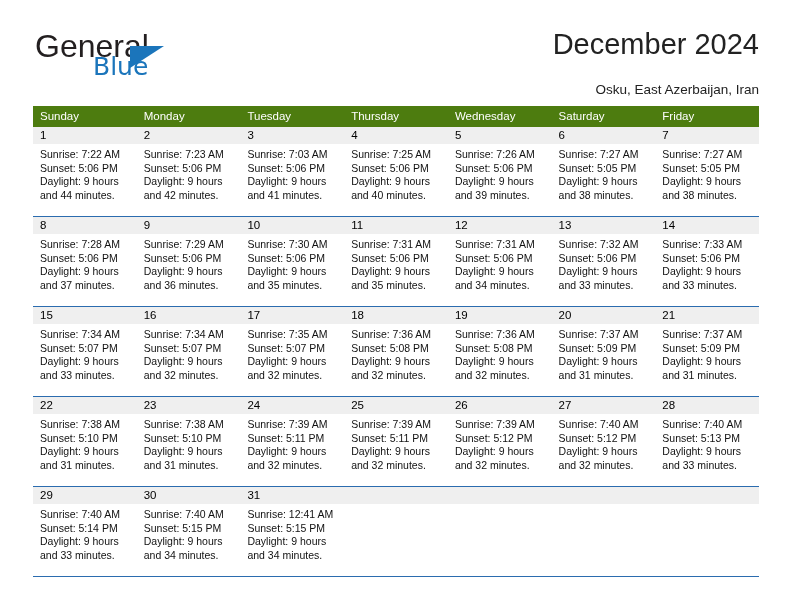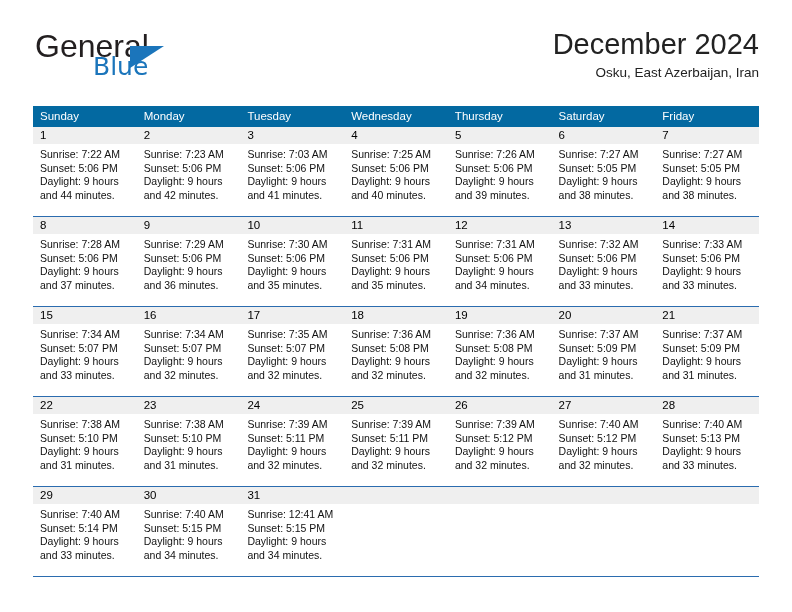--- a/index.html
+++ b/index.html
@@ -75,41 +75,40 @@
   }
   .cal-title {
     font-size: 29px;
     font-weight: 400;
     color: #222222;
     line-height: 36px;
     white-space: nowrap;
     font-family: Liberation Sans, sans-serif;
   }
   .cal-subtitle {
-    margin-top: 3px;
+    margin-top: 20px;
     font-size: 13.5px;
     font-weight: 400;
     color: #222222;
     line-height: 16px;
     white-space: nowrap;
     font-family: "Liberation Sans", sans-serif;
   }
 
   
   .calendar {
     position: absolute;
     left: 33px;
     top: 106px;
     width: 726px;
   }
   .weekdays {
     display: flex;
-    background: #0369a1;
+    background: #4d7c0f;
     height: 21px;
-    justify-content: center;
   }
   .weekday {
     flex: 1 1 0;
     color: #ffffff;
     font-size: 11.5px;
     line-height: 21px;
     padding-left: 7px;
     box-sizing: border-box;
     white-space: nowrap;
     overflow: hidden;
@@ -168,22 +167,22 @@
       <div class="cal-subtitle">Osku, East Azerbaijan, Iran</div>
     </div>
 
   </div>
 
   <div class="calendar">
     <div class="weekdays">
       <div class="weekday">Sunday</div>
       <div class="weekday">Monday</div>
       <div class="weekday">Tuesday</div>
+      <div class="weekday">Thursday</div>
       <div class="weekday">Wednesday</div>
-      <div class="weekday">Thursday</div>
       <div class="weekday">Saturday</div>
       <div class="weekday">Friday</div>
     </div>
 
     <div class="weeks">
         <div class="week">
           <div class="day">
             <div class="day-num">1</div>
             <div class="day-body">
               <div>Sunrise: 7:22 AM</div>

